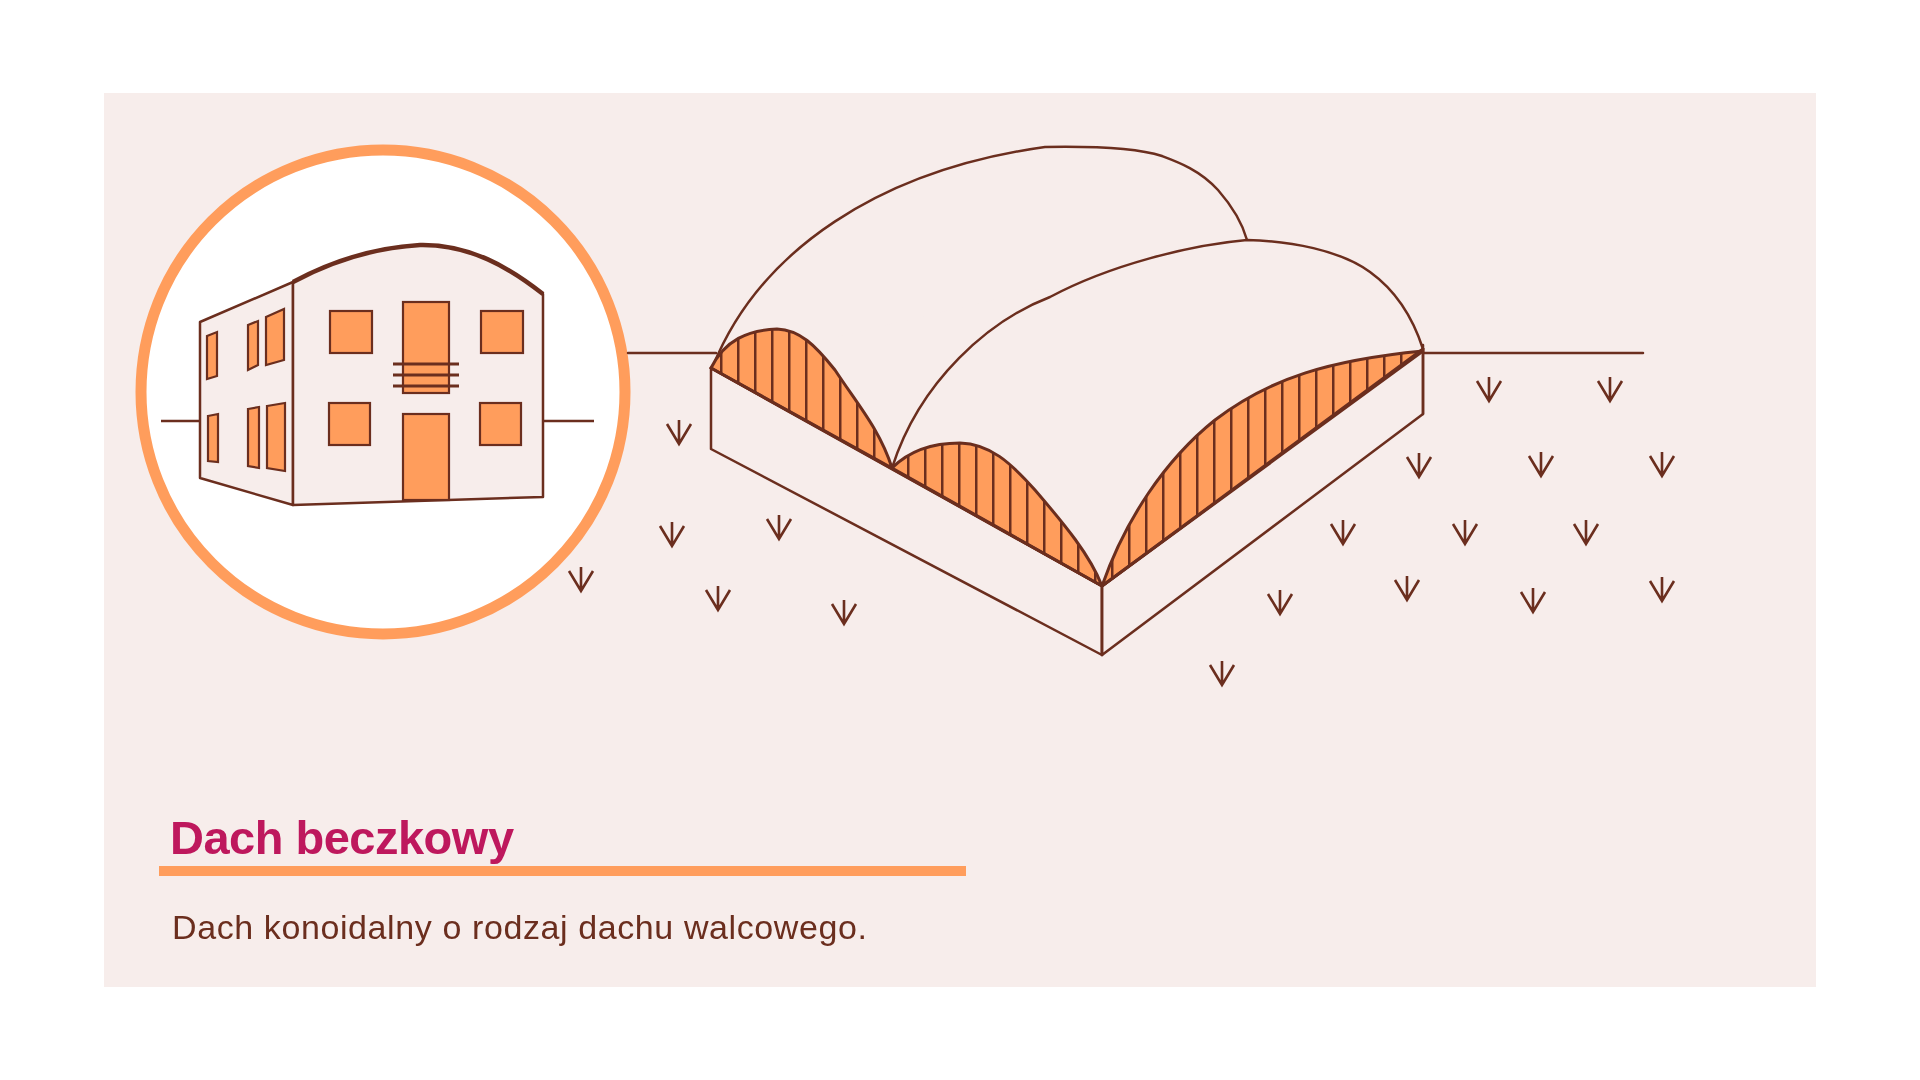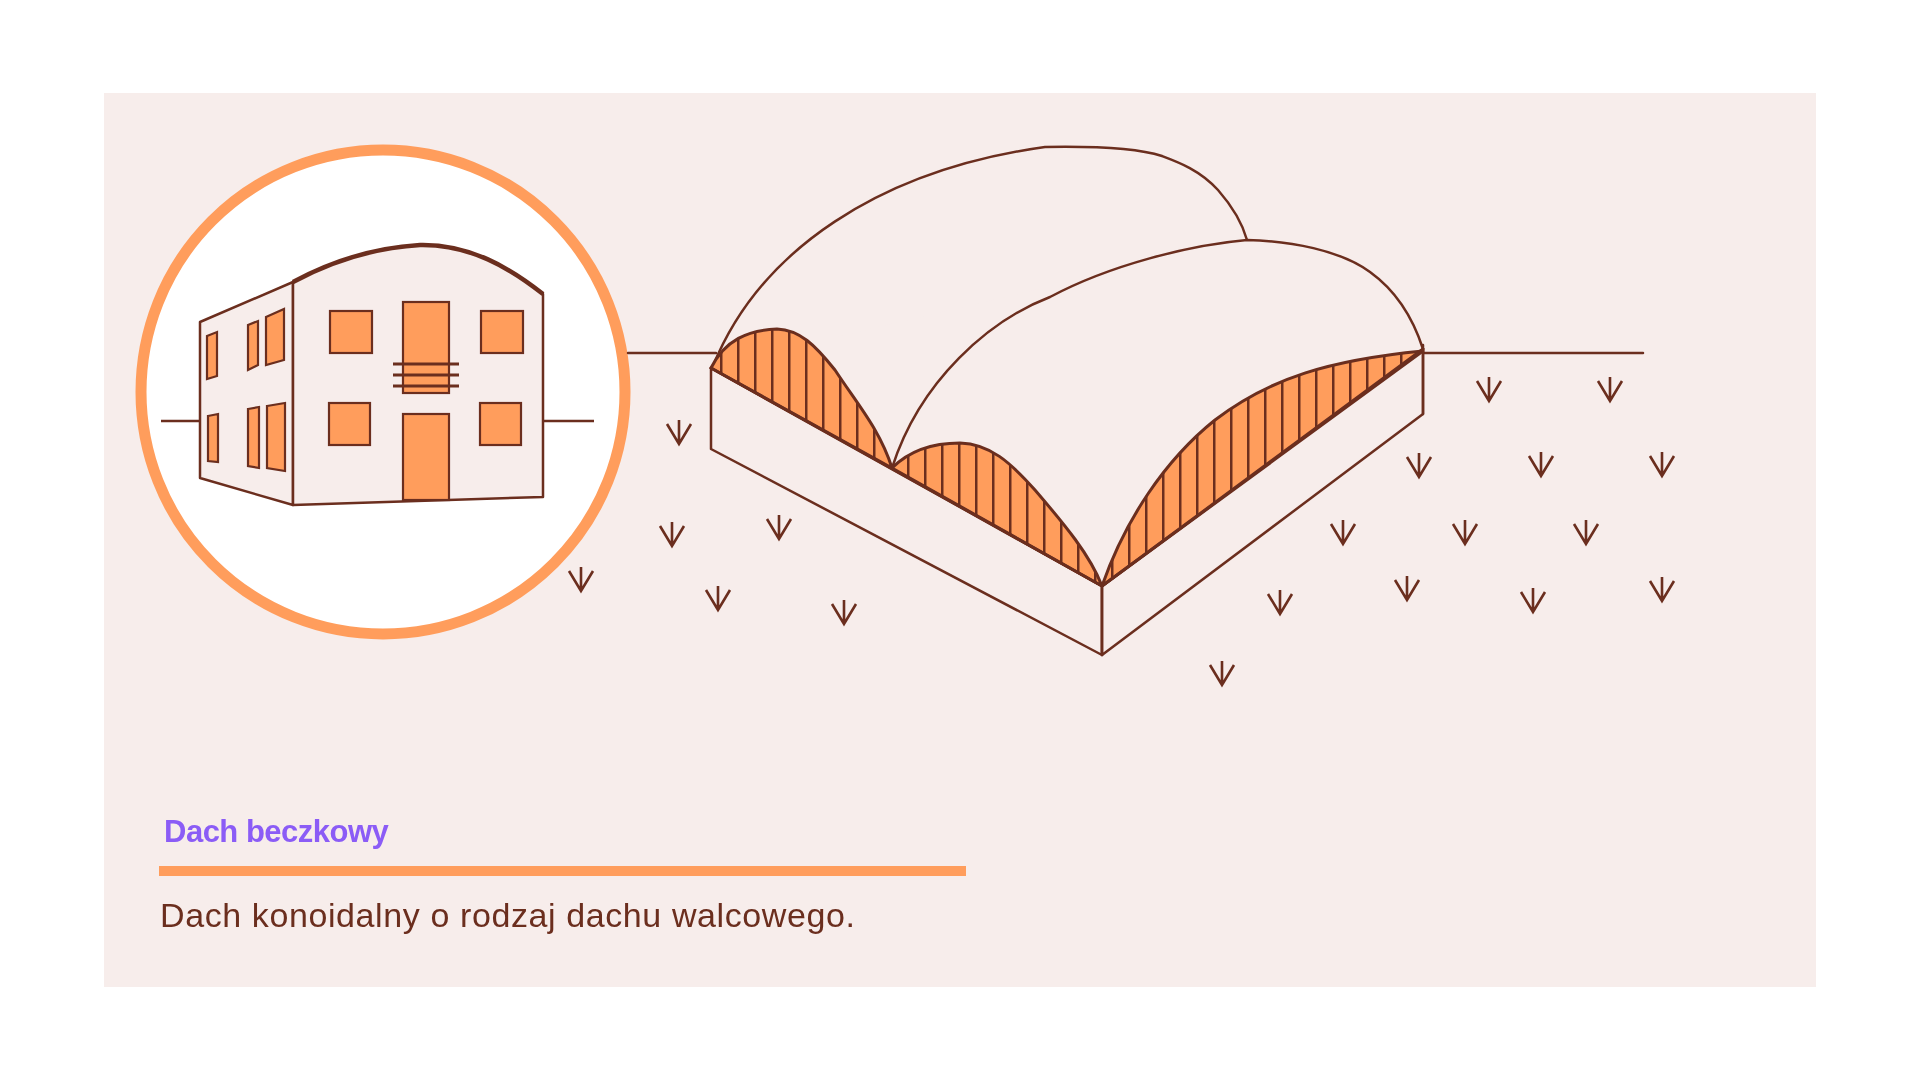--- a/index.html
+++ b/index.html
@@ -1,21 +1,21 @@
 <!DOCTYPE html>
 <html><head>
 <meta charset="utf-8">
 <style>
   html, body { margin: 0; padding: 0; background: #ffffff; }
   body { width: 1920px; height: 1080px; position: relative; overflow: hidden; font-family: "Liberation Sans", sans-serif; }
   .panel { position: absolute; left: 104px; top: 93px; width: 1712px; height: 894px; background: #F7EDEB; }
   .art { position: absolute; left: 0; top: 0; width: 1920px; height: 1080px; }
-  .title { position: absolute; left: 160px; top: 800px; margin: 4px; font-size: 31px; font-weight: bold; color: #8b5cf6; letter-spacing: -0.5px; line-height: 56px; white-space: nowrap; }
+  .title { position: absolute; left: 160px; top: 800px; margin: 10px; font-size: 47px; font-weight: bold; color: #be185d; letter-spacing: -0.5px; line-height: 56px; white-space: nowrap; }
   .title-bar { position: absolute; left: 159px; top: 866px; width: 807px; height: 10px; background: #FF9D5C; }
-  .subtitle { position: absolute; left: 160px; top: 893px; margin: 0; font-size: 34px; color: #6B2E1E; line-height: 44px; letter-spacing: 0.6px; white-space: nowrap; }
+  .subtitle { position: absolute; left: 160px; top: 893px; margin: 12px; font-size: 34px; color: #6B2E1E; line-height: 44px; letter-spacing: 0.6px; white-space: nowrap; }
 </style>
 </head>
 <body>
 
 <div class="panel"></div>
 
 <svg class="art" viewBox="0 0 1920 1080" xmlns="http://www.w3.org/2000/svg">
   <defs>
     <pattern id="hatch" patternUnits="userSpaceOnUse" width="17" height="40" x="6" y="0">
       <rect width="17" height="40" fill="#FF9D5C"></rect>

